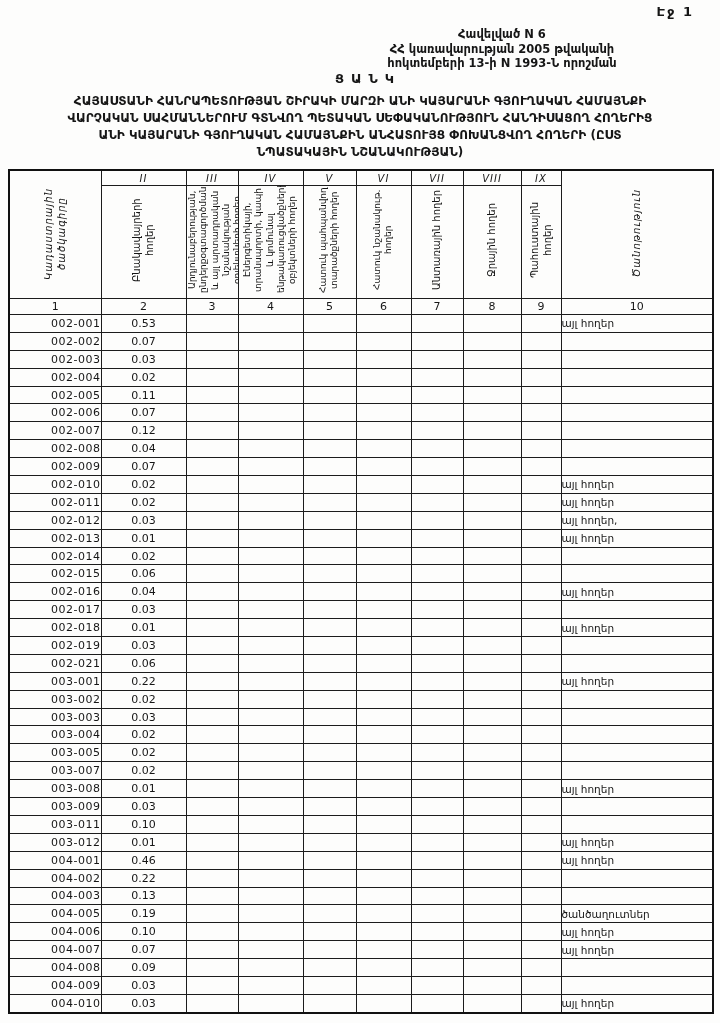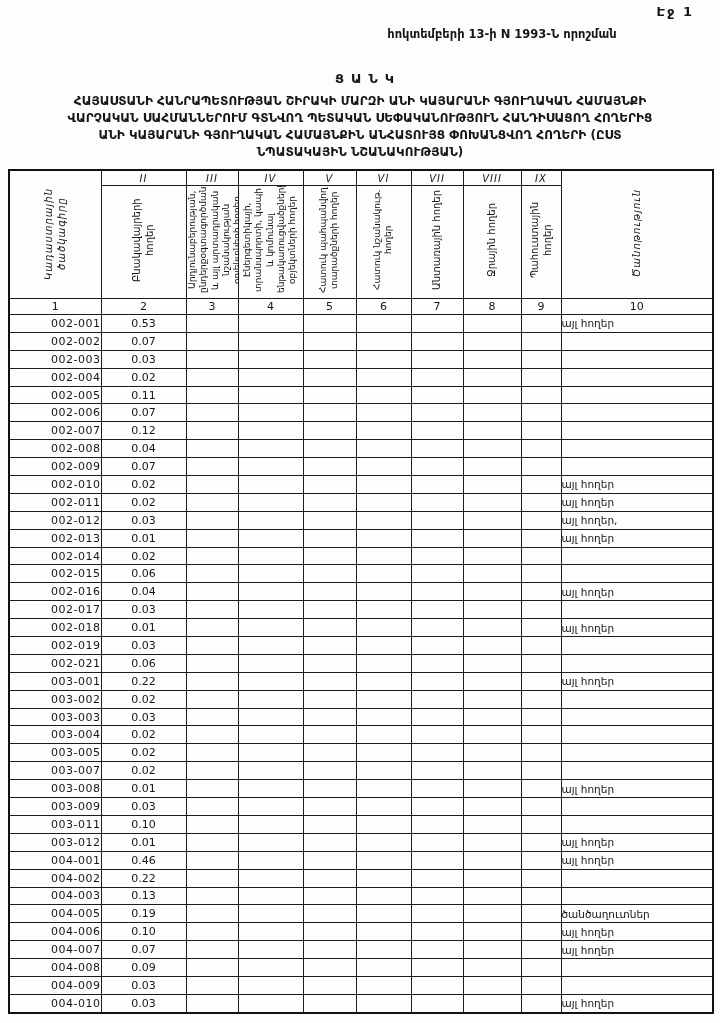--- a/index.html
+++ b/index.html
@@ -61,20 +61,22 @@
   td.c-code{text-align:right;padding-left:3px;letter-spacing:0.5px;}
   td.c-area{text-align:center;}
   td.c-note{text-align:left;padding-left:3px;font-size:10.5px;margin-top:40px;}
 </style>
 </head>
 <body>
 
 <div class="header-area">
   <div class="page-number">Էջ 1</div>
   <div class="appendix-block">
+    <div>Հավելված N 6</div>
+    <div>ՀՀ կառավարության 2005 թվականի</div>
     <div>հոկտեմբերի 13-ի N 1993-Ն որոշման</div>
   </div>
   <div class="list-title">ՑԱՆԿ</div>
   <div class="doc-title">
     <div>ՀԱՅԱՍՏԱՆԻ ՀԱՆՐԱՊԵՏՈՒԹՅԱՆ ՇԻՐԱԿԻ ՄԱՐԶԻ ԱՆԻ ԿԱՅԱՐԱՆԻ ԳՅՈՒՂԱԿԱՆ ՀԱՄԱՅՆՔԻ</div>
     <div>ՎԱՐՉԱԿԱՆ ՍԱՀՄԱՆՆԵՐՈՒՄ ԳՏՆՎՈՂ ՊԵՏԱԿԱՆ ՍԵՓԱԿԱՆՈՒԹՅՈՒՆ ՀԱՆԴԻՍԱՑՈՂ ՀՈՂԵՐԻՑ</div>
     <div>ԱՆԻ ԿԱՅԱՐԱՆԻ ԳՅՈՒՂԱԿԱՆ ՀԱՄԱՅՆՔԻՆ ԱՆՀԱՏՈՒՅՑ ՓՈԽԱՆՑՎՈՂ ՀՈՂԵՐԻ (ԸՍՏ</div>
     <div>ՆՊԱՏԱԿԱՅԻՆ ՆՇԱՆԱԿՈՒԹՅԱՆ)</div>
   </div>
 </div>

